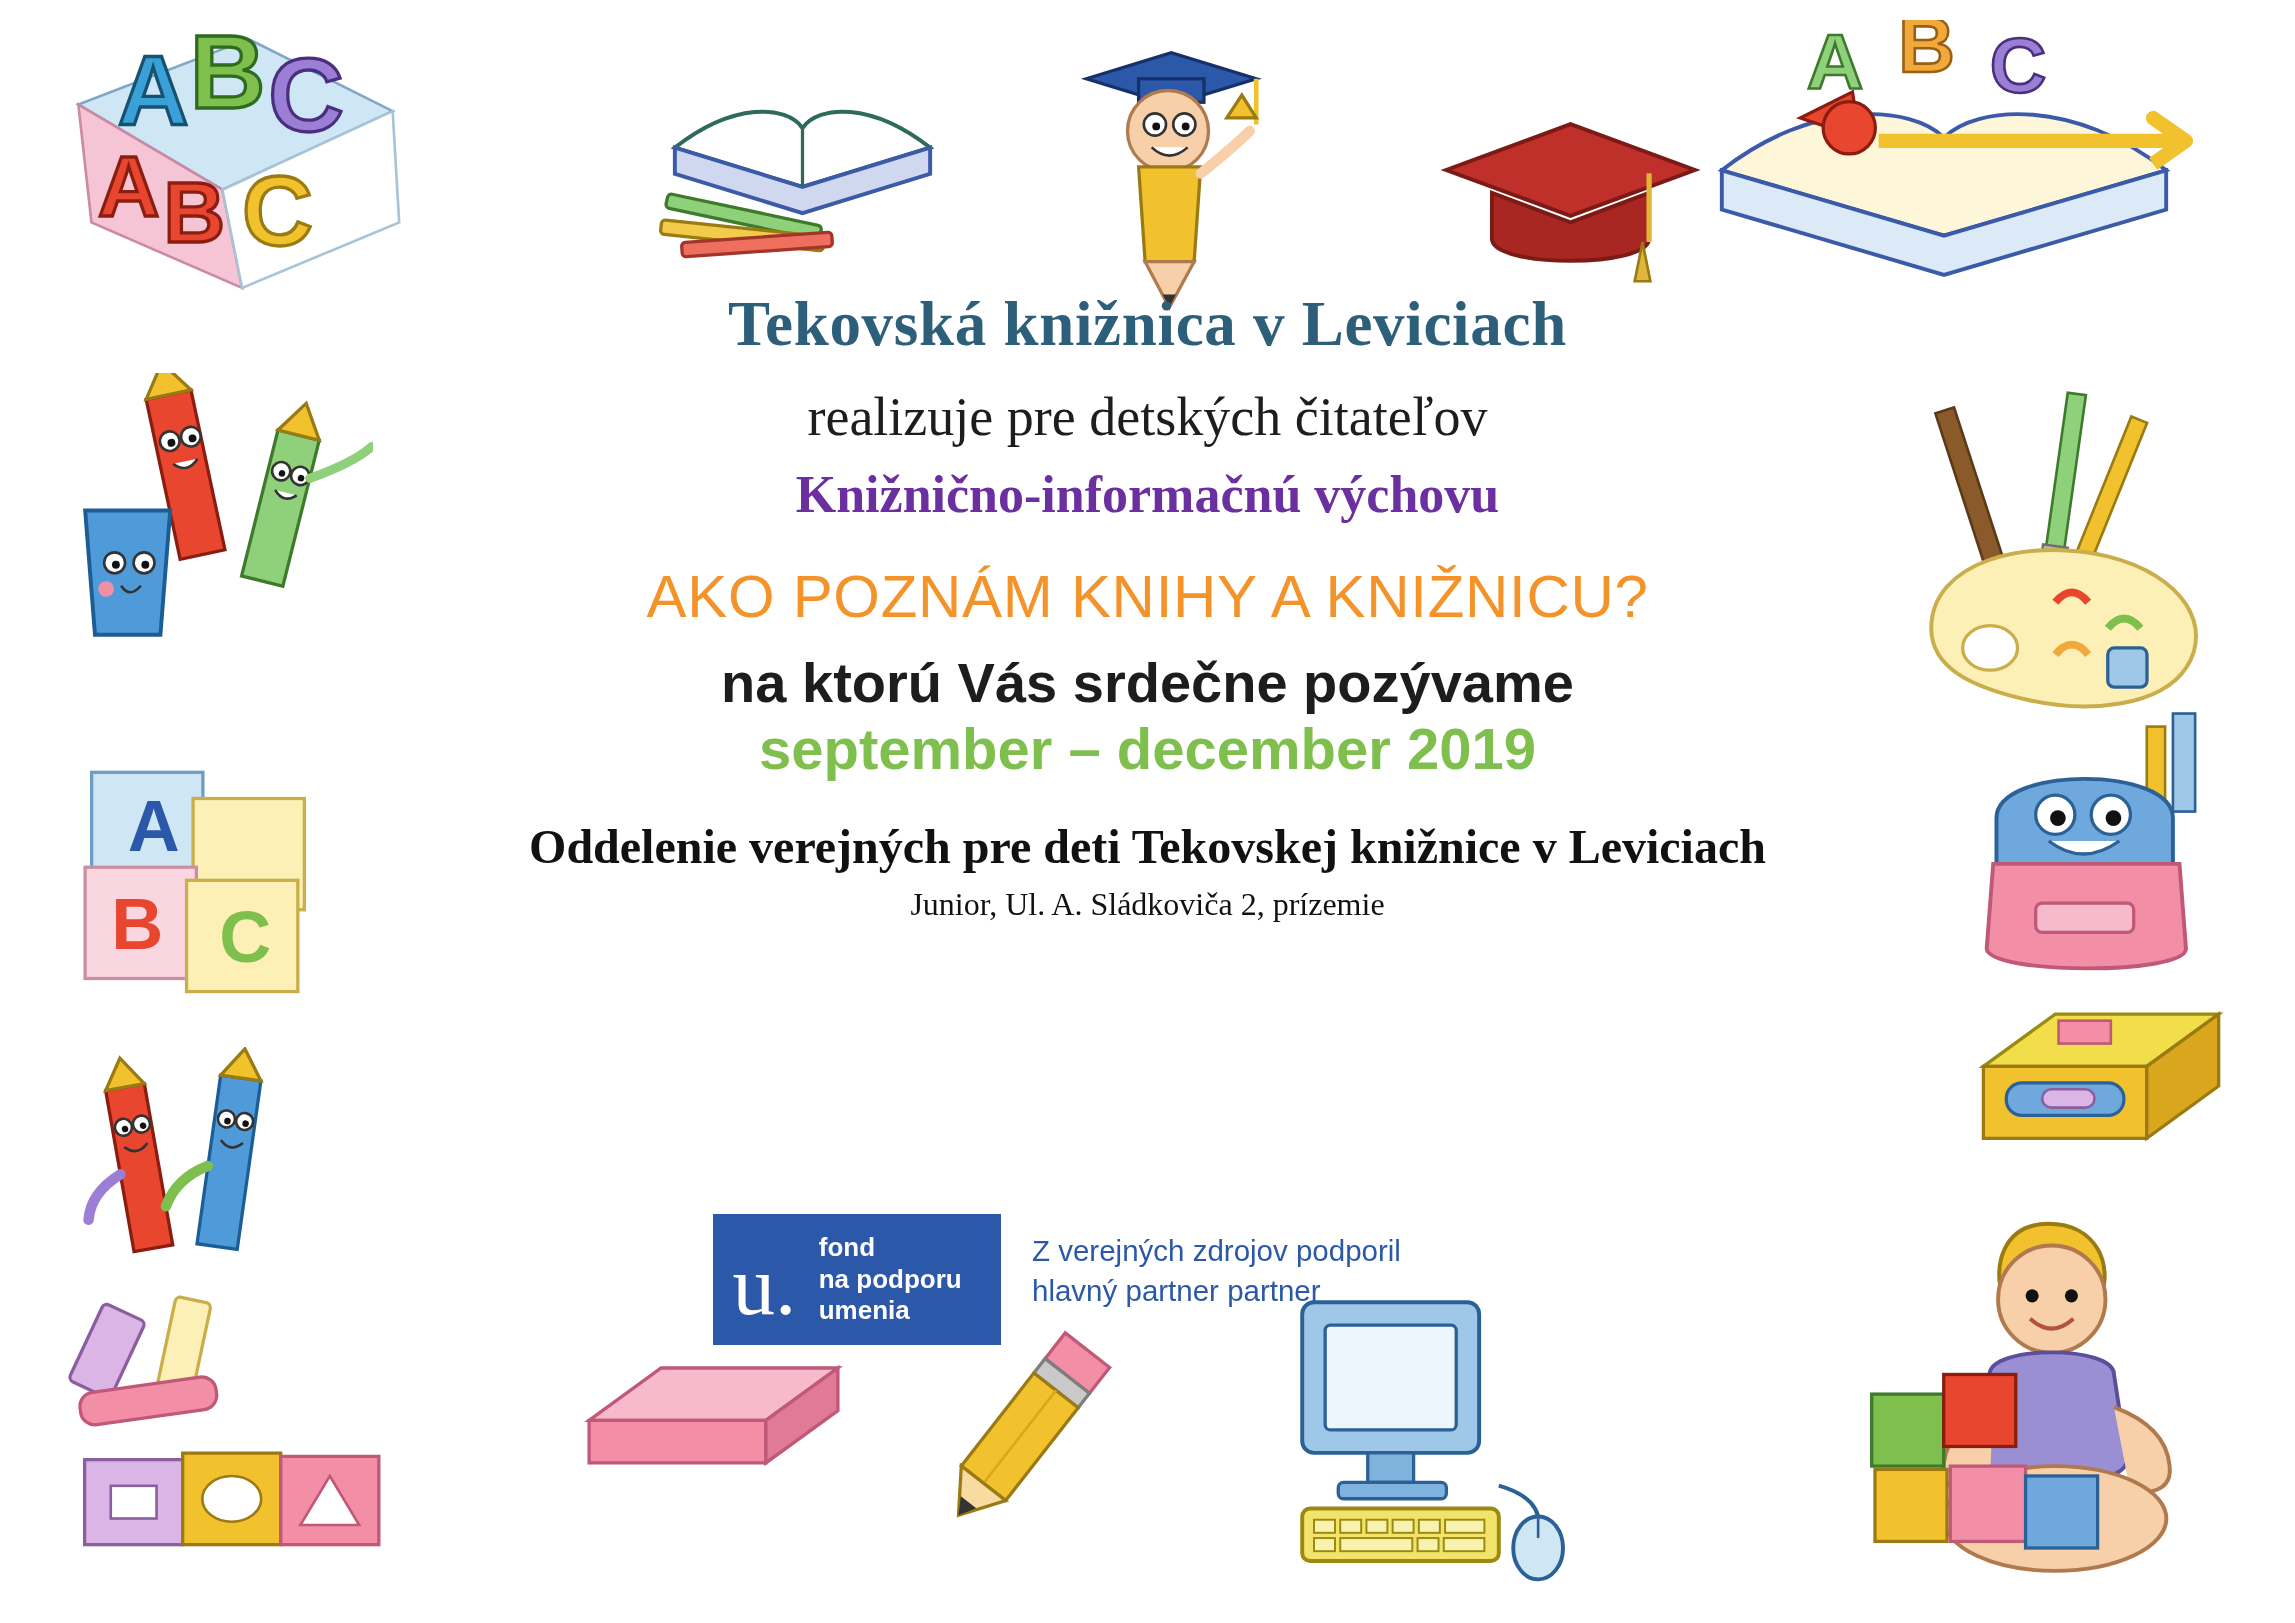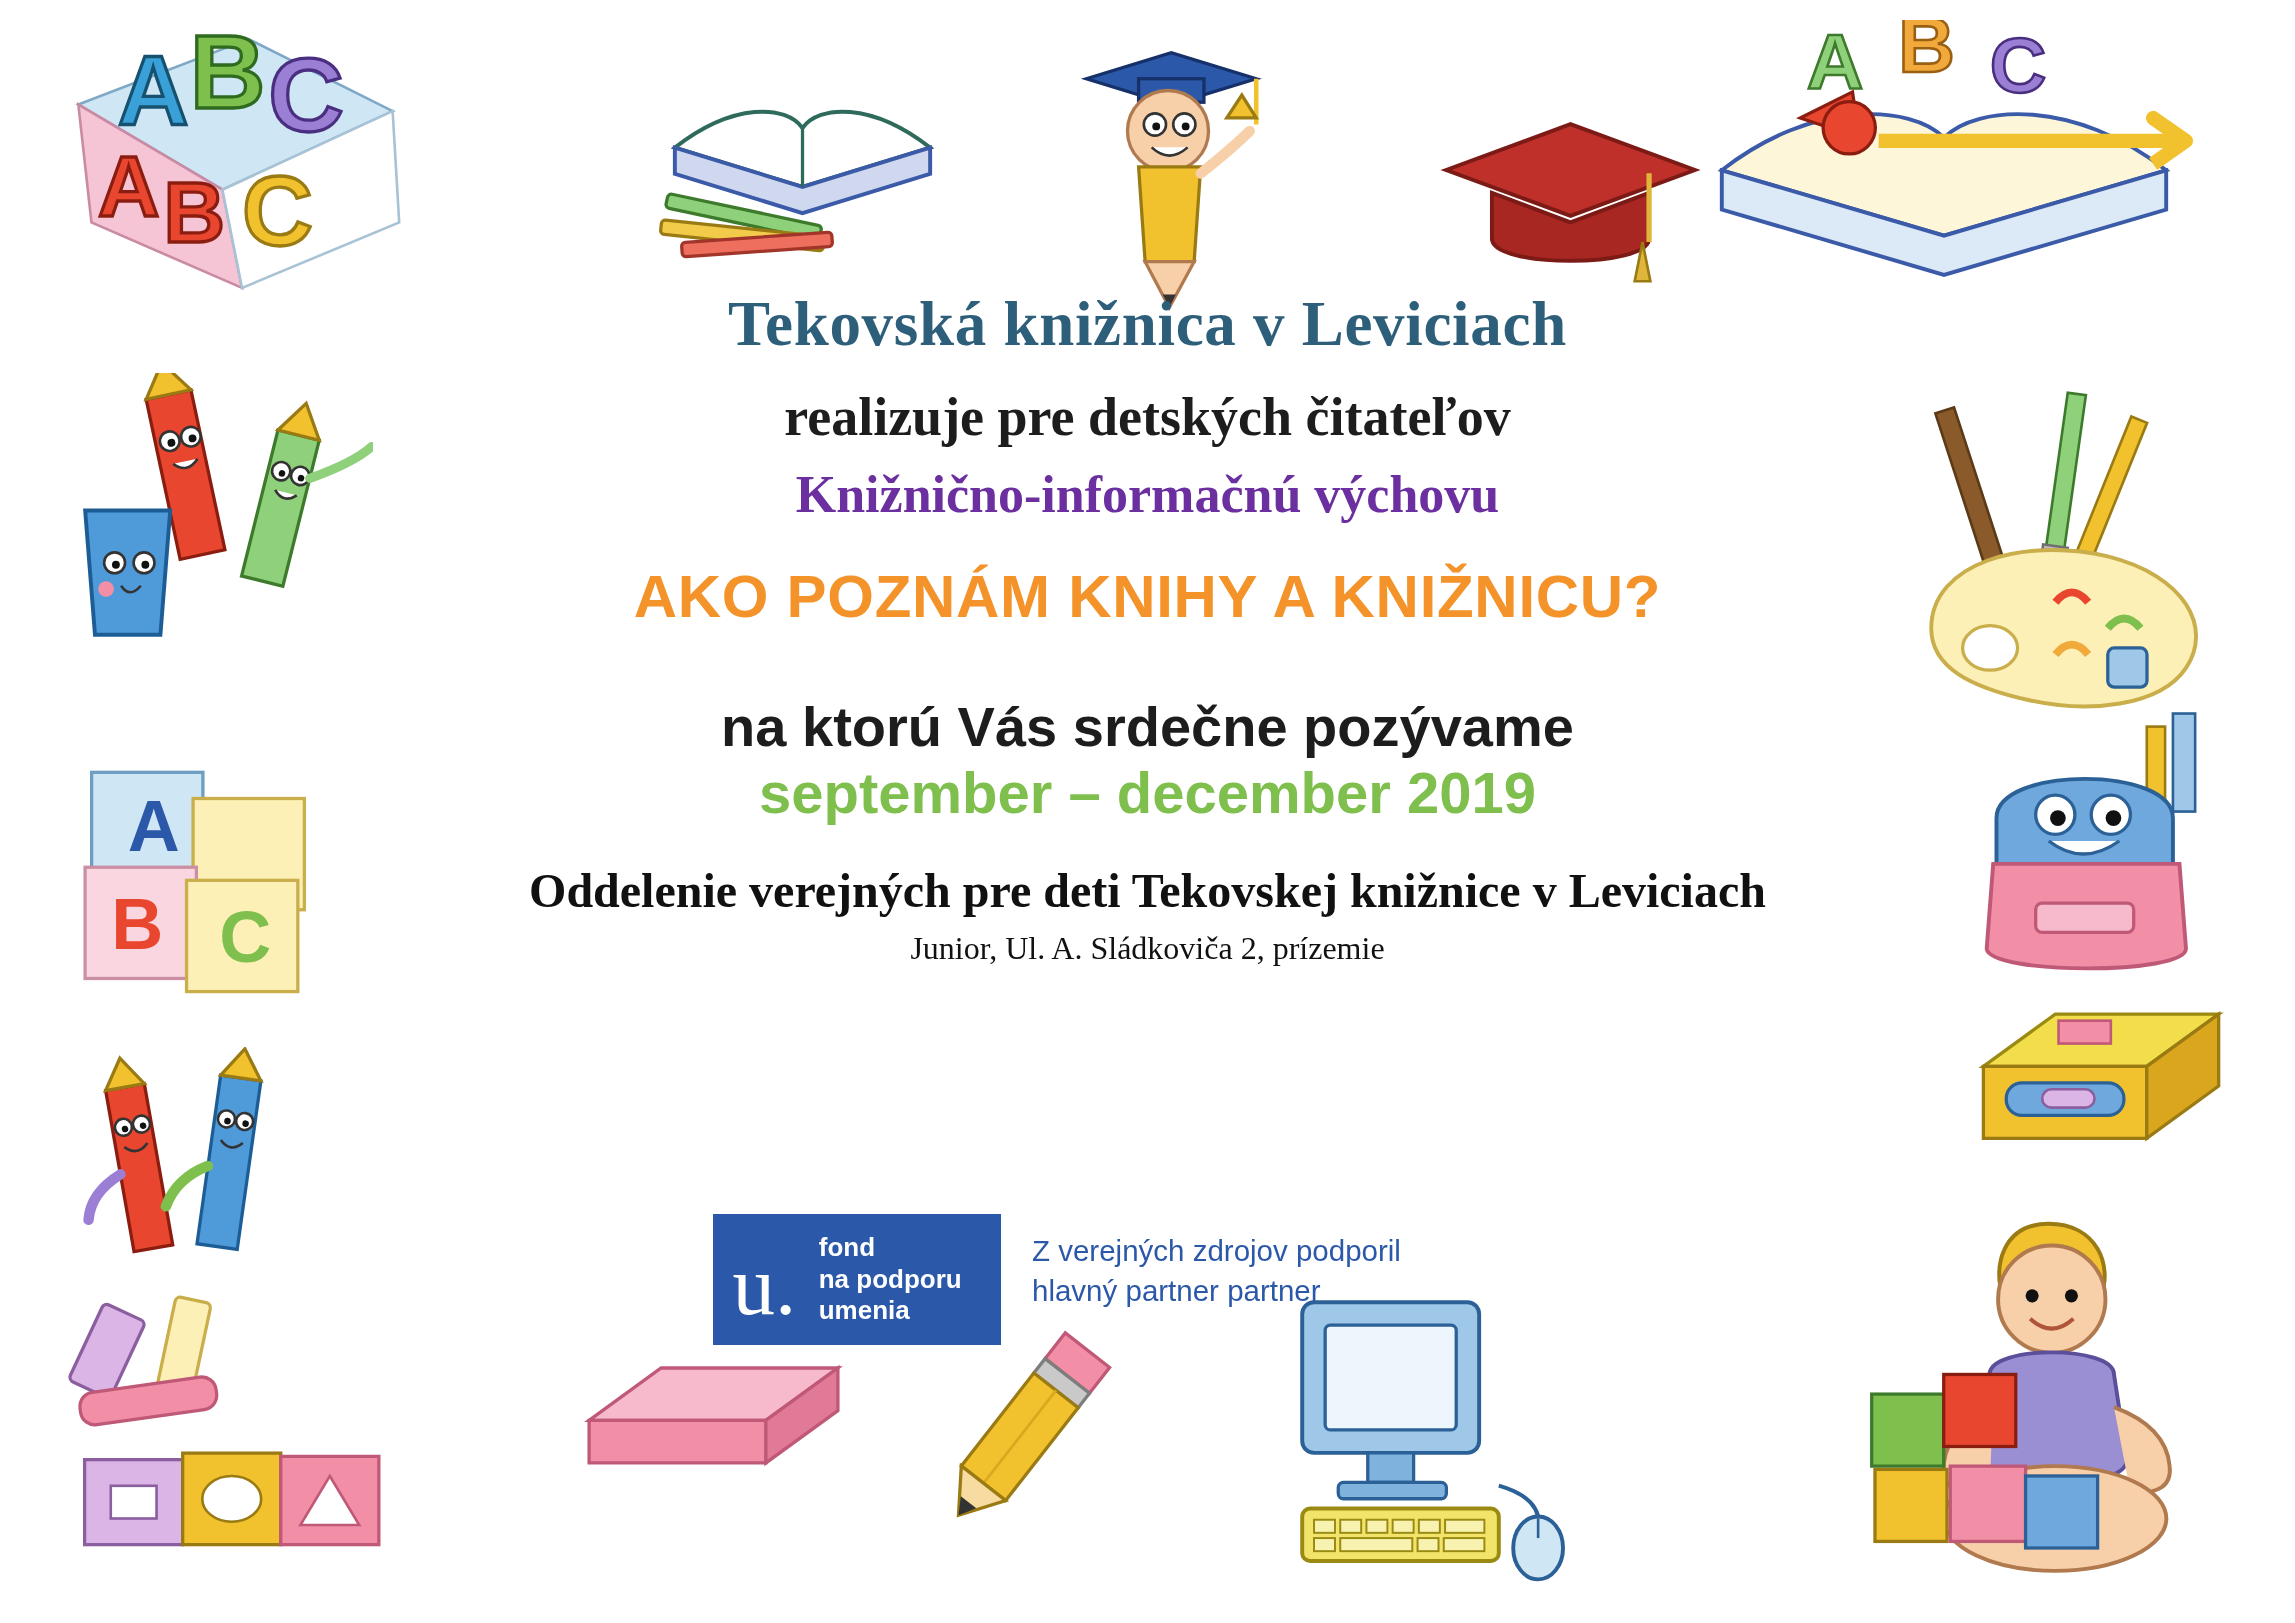--- a/index.html
+++ b/index.html
@@ -34,36 +34,35 @@
     font-size: 63px;
     color: #2e5f7a;
     letter-spacing: 0.7px;
     margin-bottom: 25px;
   }
   .t-sub1 {
     font-family: "Liberation Serif", serif;
     font-size: 54px;
     color: #1d1d1d;
     margin-bottom: 17px;
-    font-weight: bold;
   }
   .t-sub2 {
     font-family: "Liberation Serif", serif;
     font-weight: bold;
     font-size: 52px;
     color: #6b2fa0;
     margin-bottom: 38px;
   }
   .t-title {
     font-family: "Liberation Sans", sans-serif;
-    font-weight: bold;
+    font-weight: normal;
     font-size: 60px;
     color: #f3932a;
     letter-spacing: 0.7px;
-    margin-bottom: 63px;
+    margin-bottom: 19px;
   }
   .t-invite {
     font-family: "Liberation Sans", sans-serif;
     font-weight: bold;
     font-size: 56px;
     color: #1d1d1d;
   }
   .t-dates {
     font-family: "Liberation Sans", sans-serif;
     font-weight: bold;

